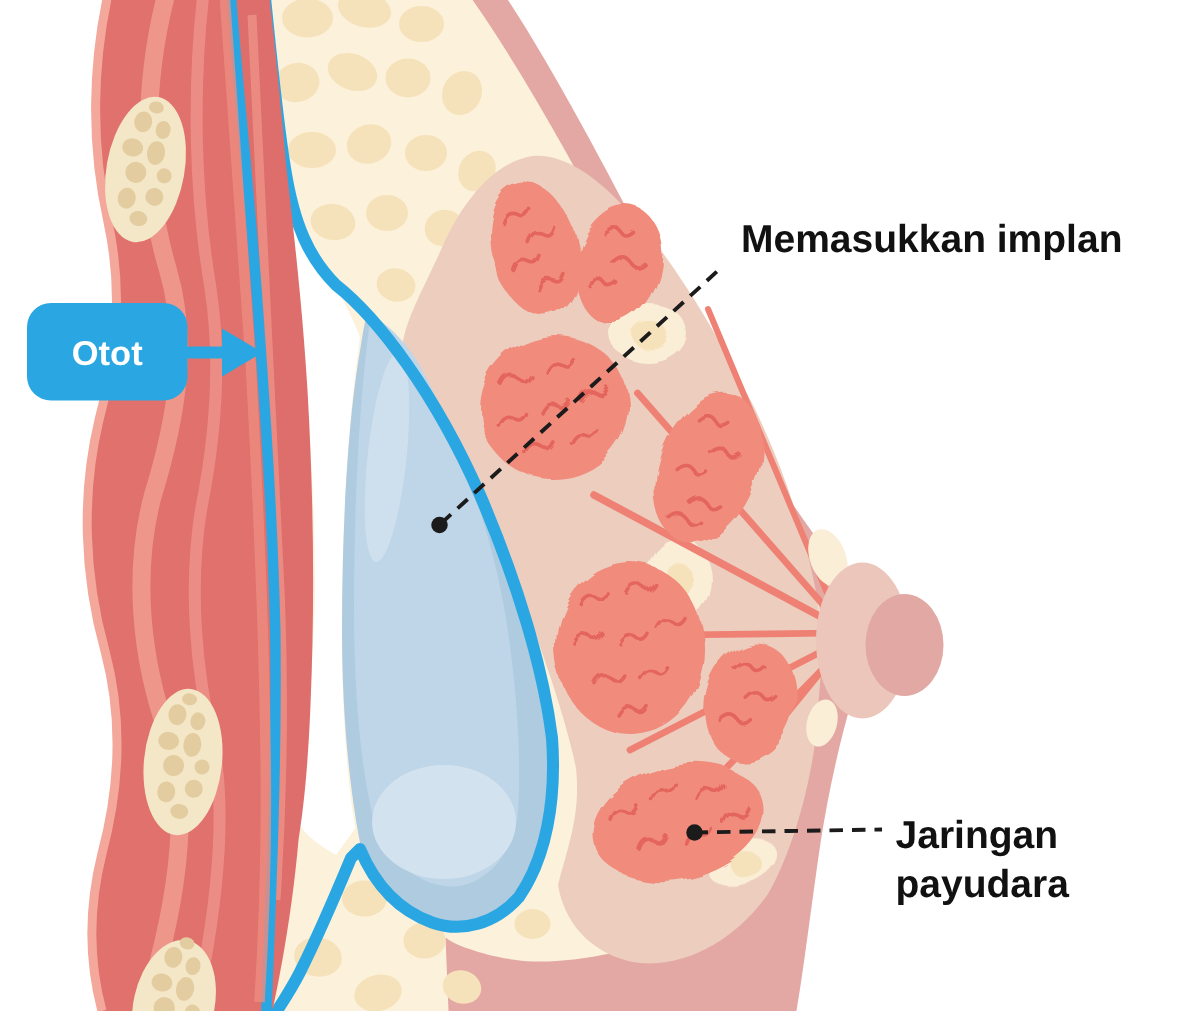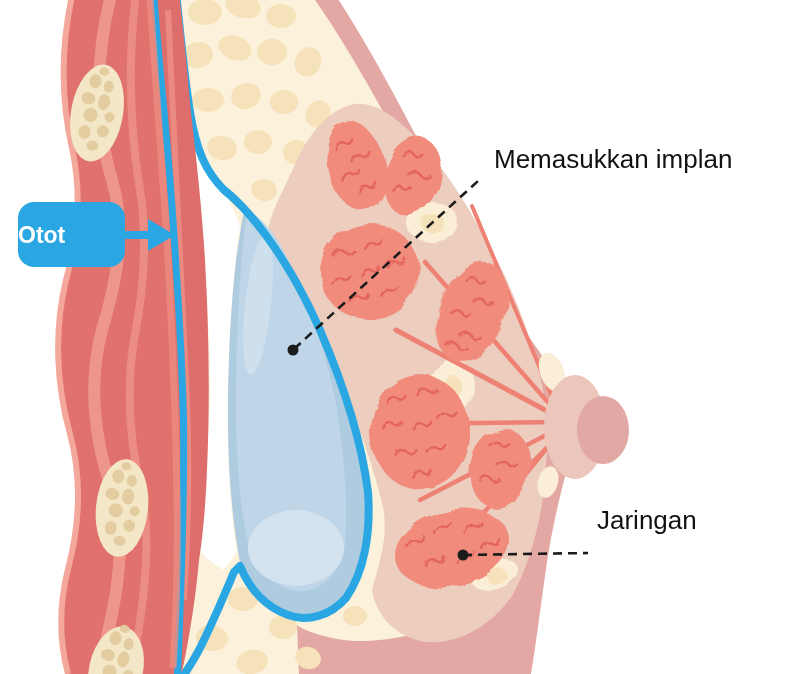--- a/index.html
+++ b/index.html
@@ -5,25 +5,25 @@
   html,body{margin:0;padding:0;}
   body{width:800px;height:674px;position:relative;overflow:hidden;background:#fff;
        font-family:"Liberation Sans",sans-serif;}
   #art{position:absolute;left:0;top:0;}
   .lobe{fill:#F18B7C}
   .sqs{fill:none;stroke:#E3655B;stroke-width:2.4;stroke-linecap:round}
   .blob{fill:#F6E2BA}
   .patch{fill:#FBEED6}
   .callout{stroke:#1b1b1b;stroke-width:2.6;stroke-dasharray:9 6;fill:none}
   .dot{fill:#1b1b1b}
-  .note{position:absolute;color:#111;font-size:26px;line-height:33px;font-weight:400;
+  .note{position:absolute;color:#111;font-size:26px;line-height:33px;font-weight:700;
         white-space:nowrap;}
   .badge{position:absolute;left:18px;top:202px;width:107px;height:65px;background:#2AA7E2;
          border-radius:16px;color:#fff;font-weight:bold;font-size:23px;line-height:28px;
-         display:flex;flex-direction:column;justify-content:center;}
+         text-align:center;display:flex;flex-direction:column;justify-content:center;}
 </style>
 </head>
 <body>
 
 <svg id="art" width="800" height="674" viewBox="0 0 800 674">
   <defs>
     <filter id="rough" x="-20%" y="-20%" width="140%" height="140%">
       <feTurbulence type="fractalNoise" baseFrequency="0.035" numOctaves="2" seed="7" result="n"></feTurbulence>
       <feDisplacementMap in="SourceGraphic" in2="n" scale="9"></feDisplacementMap>
     </filter>
@@ -271,15 +271,16 @@
 </svg>
 
 <div class="badge">
   <div>Otot</div>
 </div>
 
 <div class="note" style="left:494px;top:143px">
   <div>Memasukkan implan</div>
 </div>
 
-<div class="note" style="left:597px;top:504px">
+<div class="note" style="left:597px;top:540px">
   <div>Jaringan</div>
+  <div>payudara</div>
 </div>
 
 </body></html>

